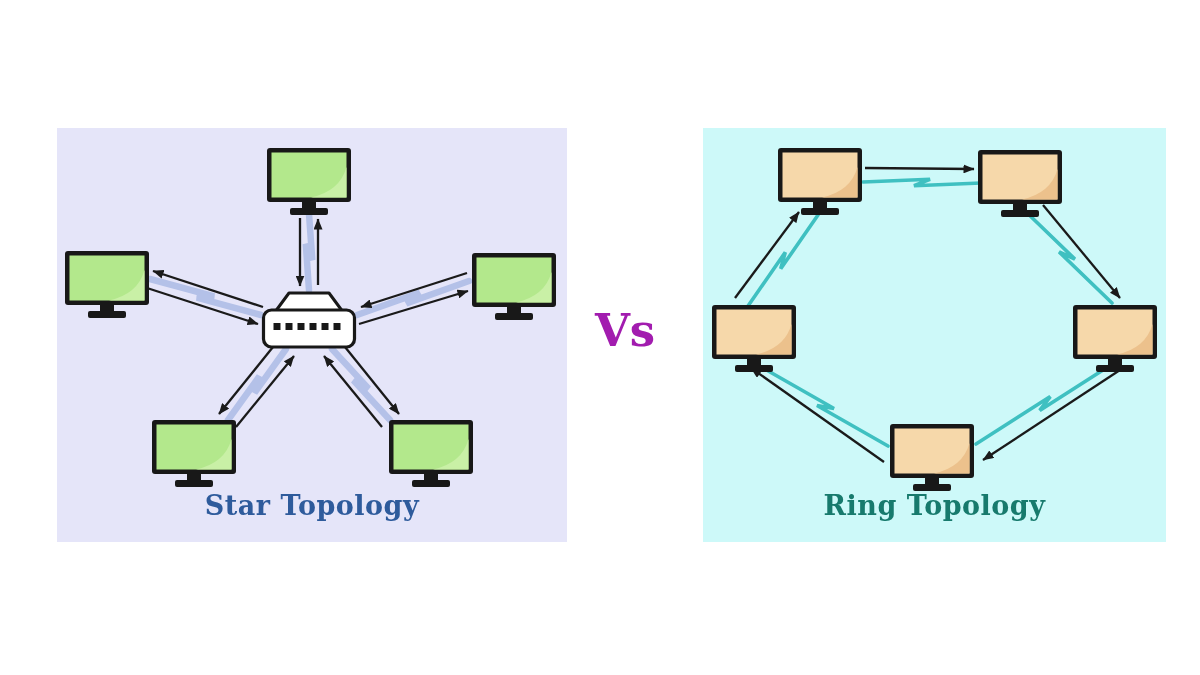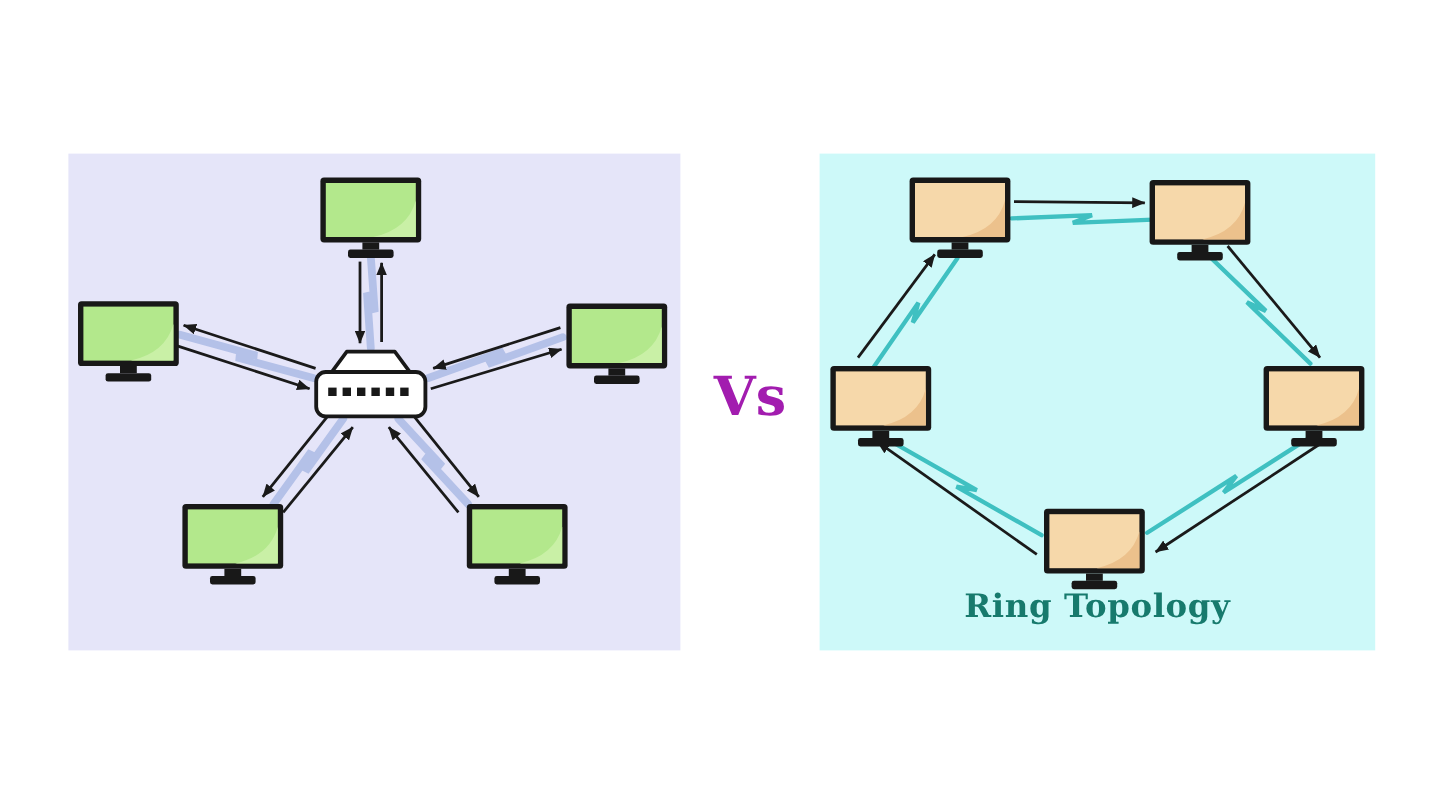--- a/index.html
+++ b/index.html
@@ -80,25 +80,26 @@
           <path d="M 13 22 L 27 3 L 67 3 L 81 22 Z" fill="#ffffff" stroke="#181818" stroke-width="3" stroke-linejoin="round"></path>
           <rect x="1.5" y="20" width="91" height="37" rx="8" fill="#ffffff" stroke="#181818" stroke-width="3.2"></rect>
           <rect x="11.5" y="33" width="7" height="7" fill="#181818"></rect>
           <rect x="23.5" y="33" width="7" height="7" fill="#181818"></rect>
           <rect x="35.5" y="33" width="7" height="7" fill="#181818"></rect>
           <rect x="47.5" y="33" width="7" height="7" fill="#181818"></rect>
           <rect x="59.5" y="33" width="7" height="7" fill="#181818"></rect>
           <rect x="71.5" y="33" width="7" height="7" fill="#181818"></rect>
         </g>
       </svg>
+    <div class="panel-title" id="star-title" style="color: rgb(46, 91, 156);">Star Topology</div>
   </div>
 
   <div class="vs">Vs</div>
 
-  <div id="ring-panel" class="panel" style="background: rgb(205, 249, 249);">
+  <div id="ring-panel" class="panel" style="background: rgb(205, 249, 249); margin-left: 20px;">
     <svg id="ring-svg" width="463" height="414" viewBox="0 0 463 414">
         <defs>
           <marker id="arrow-ring" markerUnits="userSpaceOnUse" markerWidth="12" markerHeight="9" refX="10.5" refY="4.5" orient="auto">
             <path d="M0,0 L11,4.5 L0,9 Z" fill="#1a1a1a"></path>
           </marker>
         </defs>
         <polyline points="160,54 227.0,51.3 211.0,57.7 278,55" fill="none" stroke="#3fc0c1" stroke-width="3.6" stroke-linecap="round"></polyline>
         <line x1="162" y1="40" x2="271" y2="41" stroke="#1a1a1a" stroke-width="2.3" marker-end="url(#arrow-ring)"></line>
         <polyline points="319,80 371.9,131.1 356.1,123.9 409,175" fill="none" stroke="#3fc0c1" stroke-width="3.6" stroke-linecap="round"></polyline>
         <line x1="340" y1="77" x2="417" y2="170" stroke="#1a1a1a" stroke-width="2.3" marker-end="url(#arrow-ring)"></line>

